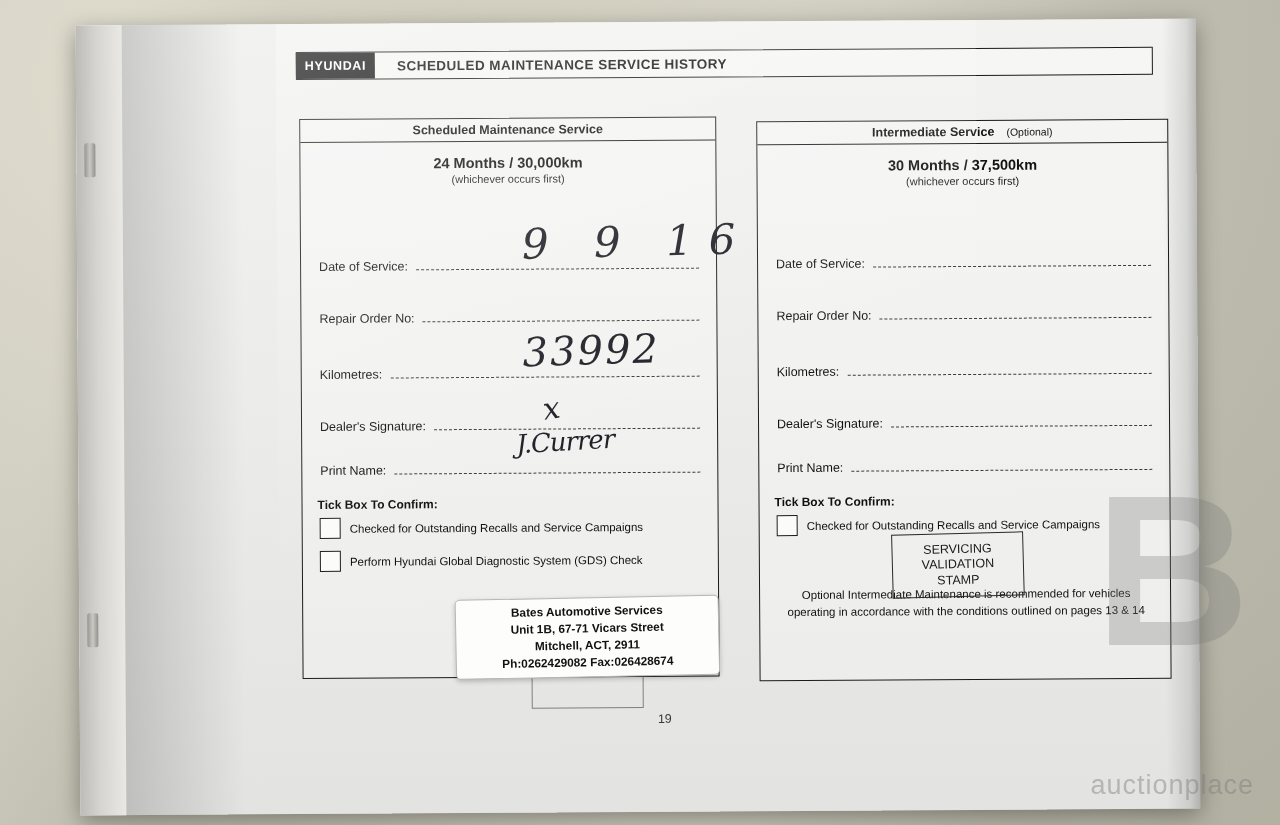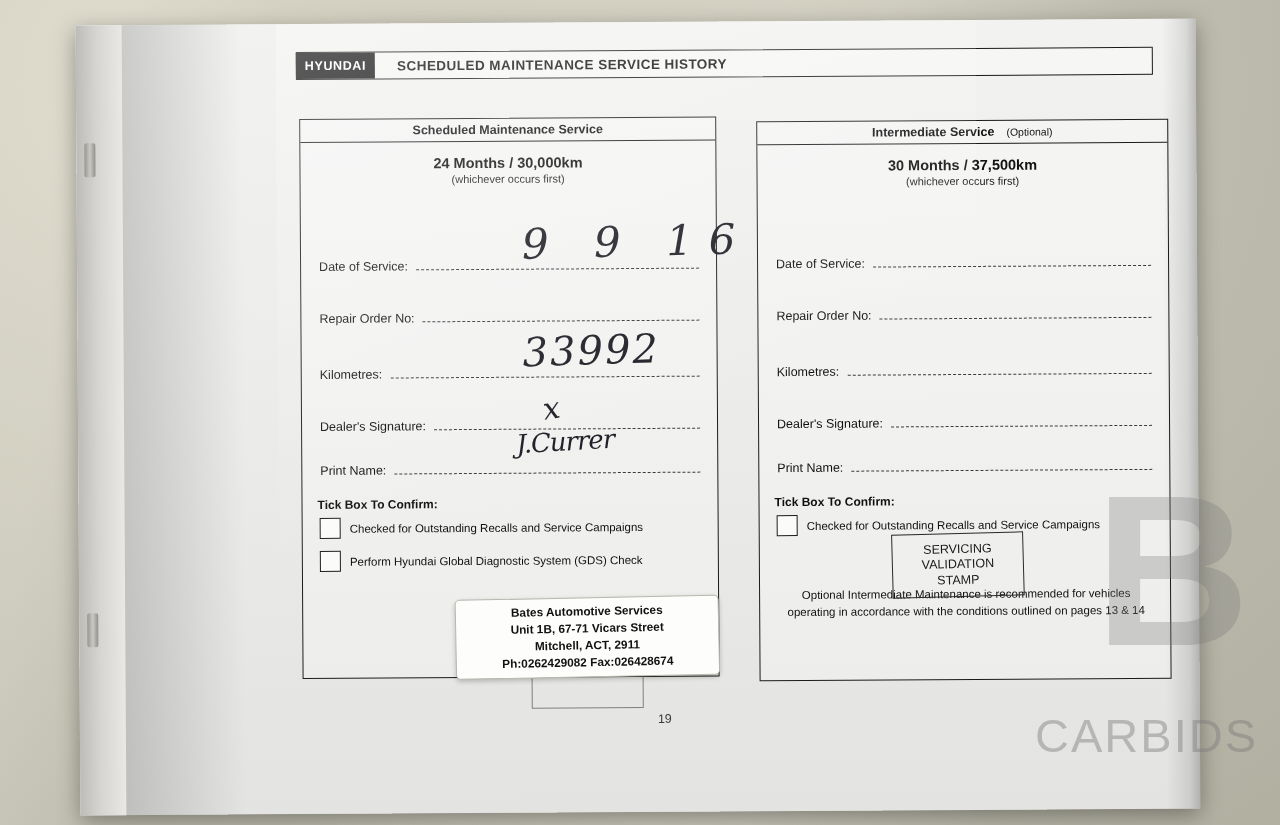--- a/index.html
+++ b/index.html
@@ -300,15 +300,15 @@
       <div id="pageno">19</div>
     </div>
 
     <div id="pageShade"></div>
     <div id="glare"></div>
     <div class="page-curl"></div>
   </div>
 
   <div id="wm">
     <div id="wmB">B</div>
-    <div id="wmText">CARBIDS</div>
+    <div id="wmSub">auctionplace</div>
   </div>
 </div>
 
 </body></html>

